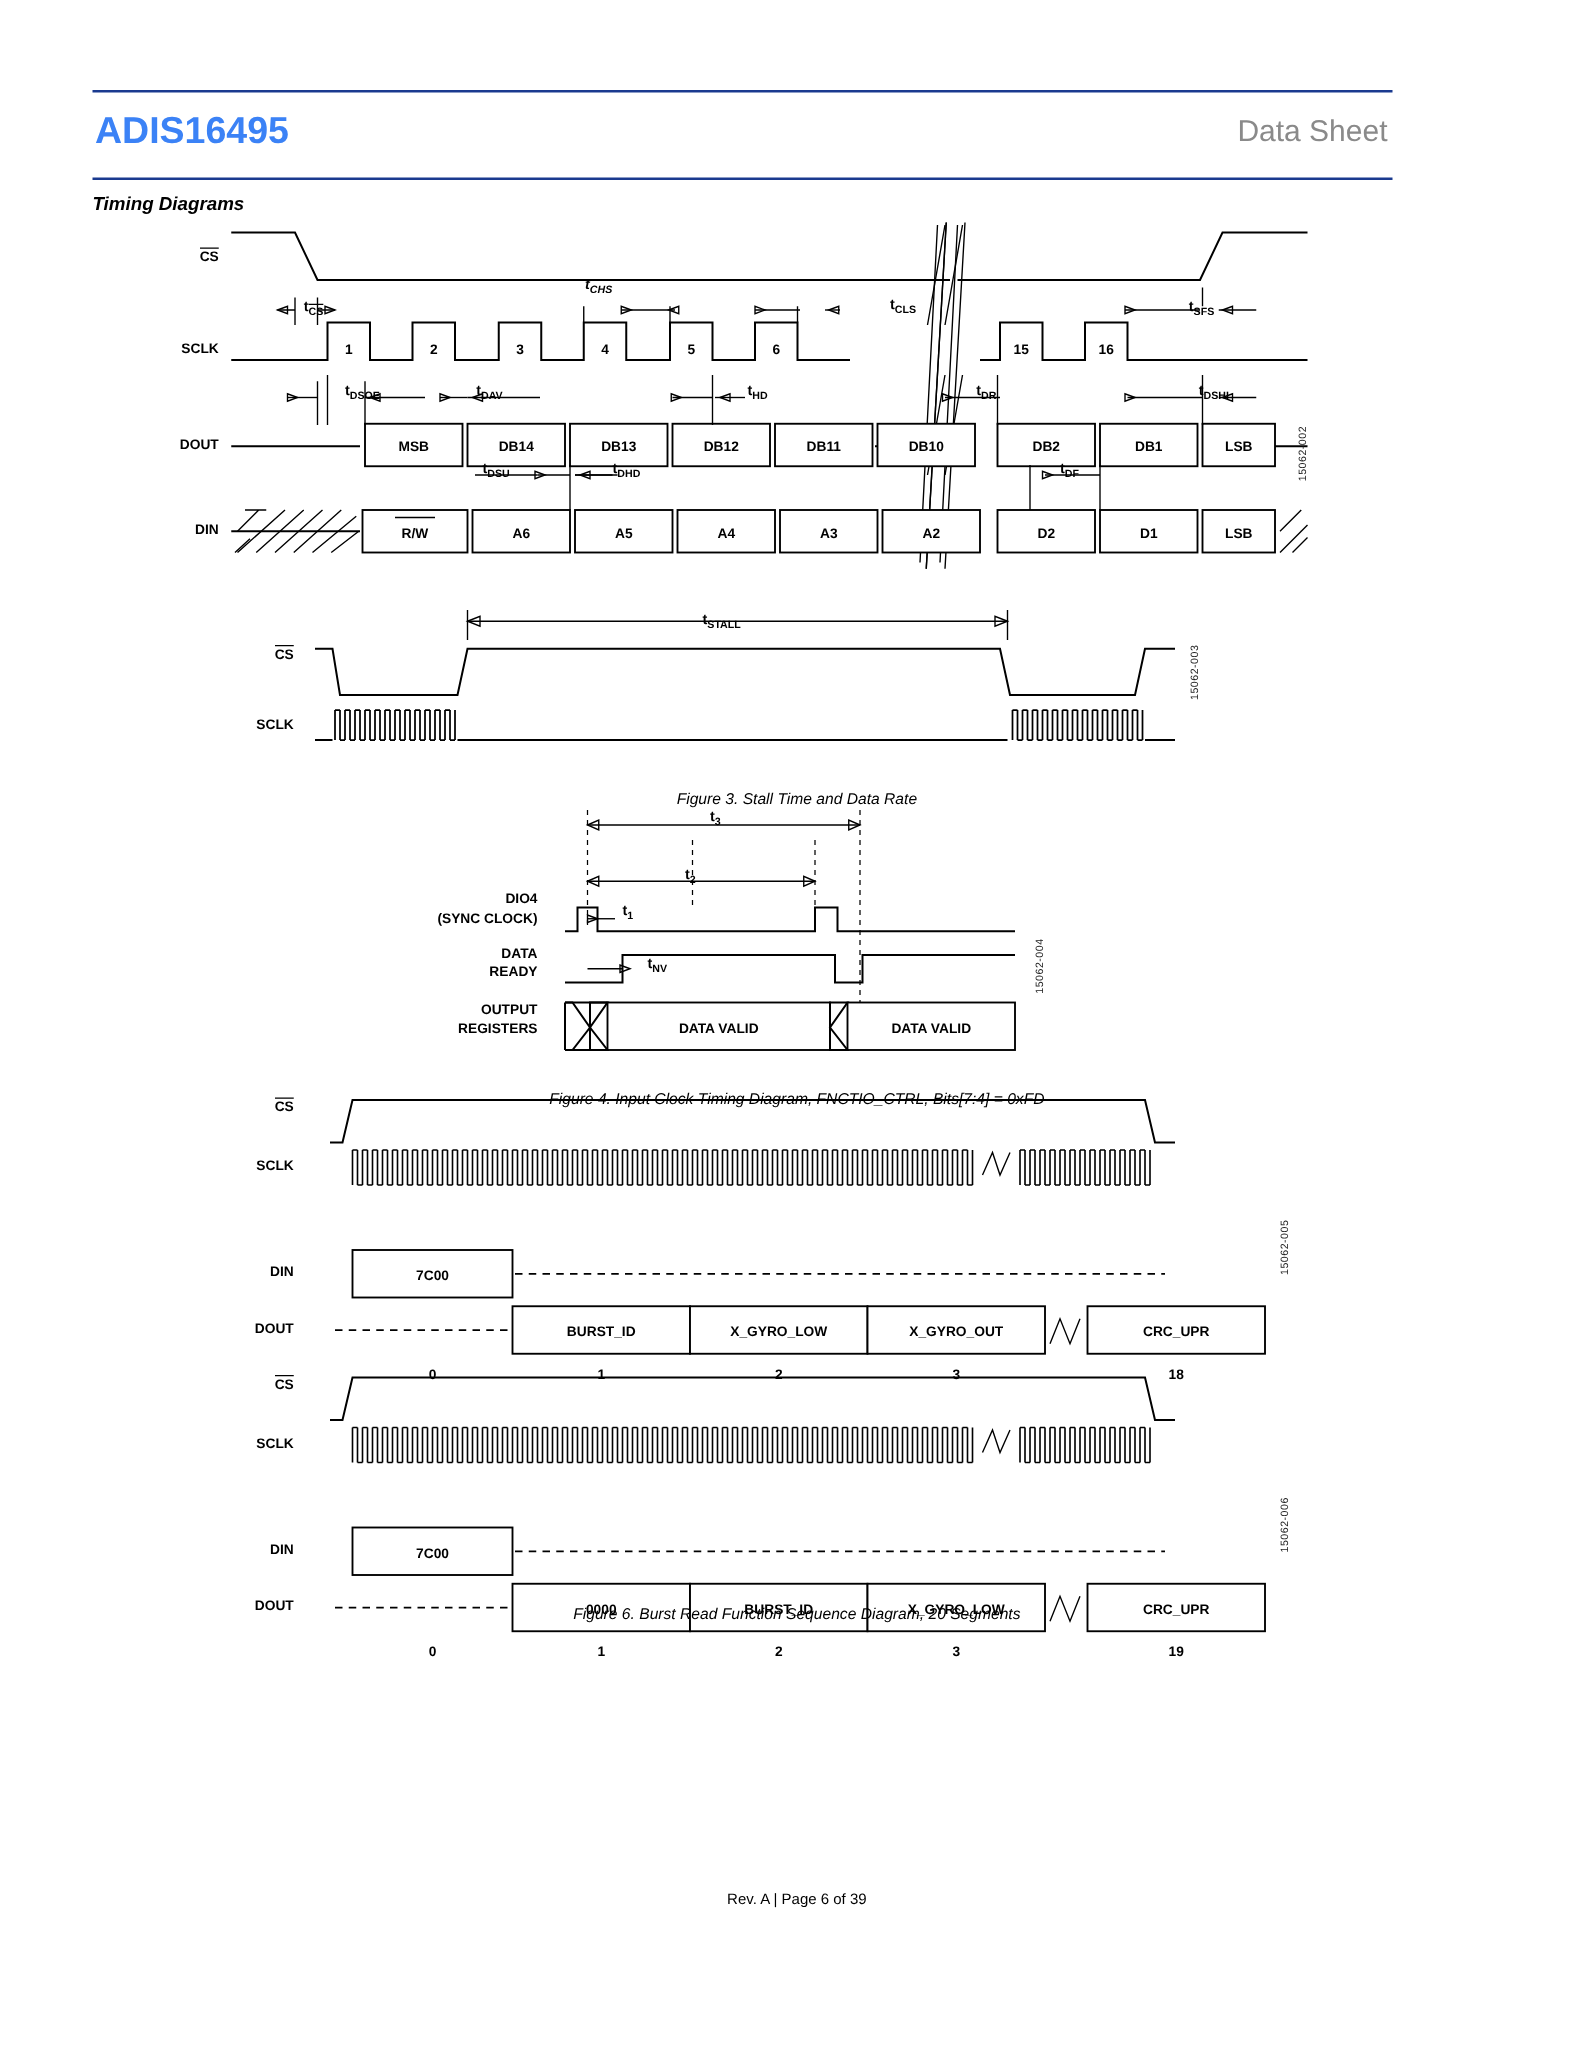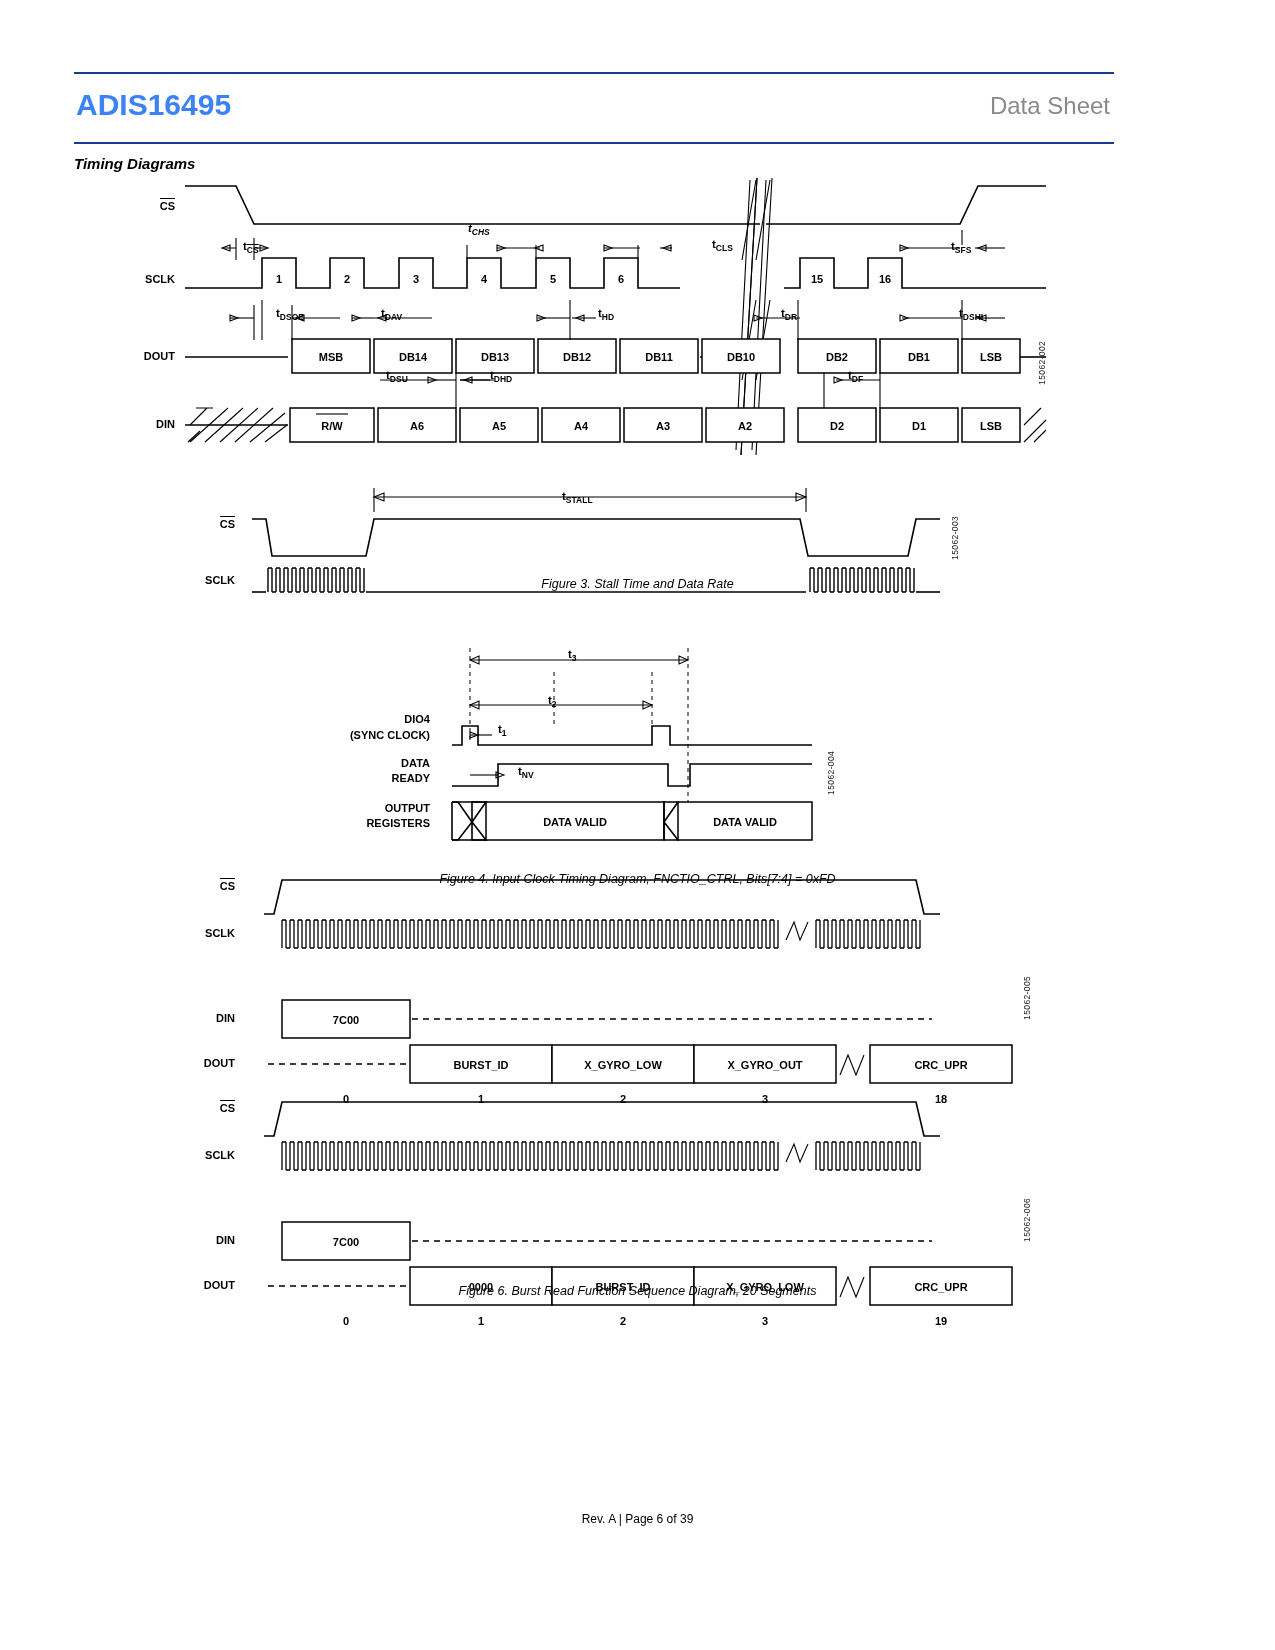--- a/index.html
+++ b/index.html
@@ -226,21 +226,21 @@
       </g>
     </svg>
   </div>
 
   <div class="sig" style="left:150px;top:518px;width:85px;">
     <span style="border-top:1.5px solid #000;padding-top:1px;">CS</span>
   </div>
   <div class="sig" style="left:150px;top:574px;width:85px;">SCLK</div>
   <div class="tlabel" style="left:562px;top:490px;">t<sub>STALL</sub></div>
   <div class="docid" style="left:950px;top:560px;">15062-003</div>
-  <div class="caption" style="top:577px;">Figure 3. Stall Time and Data Rate</div>
+  <div class="caption" style="top:632px;">Figure 3. Stall Time and Data Rate</div>
 
   <div class="ovl" style="left:0;top:0;width:1136px;height:1650px;">
     <svg width="1275" height="1650">
 
       <path class="dashthin" d="M470,648 L470,740 M688,648 L688,832 M554,672 L554,728 M652,672 L652,728"></path>
 
       <path class="thin" d="M470,660 L688,660"></path>
       <path class="thin" d="M470,660 l9,-4 v8 z" fill="#000"></path>
       <path class="thin" d="M688,660 l-9,-4 v8 z" fill="#000"></path>
 

